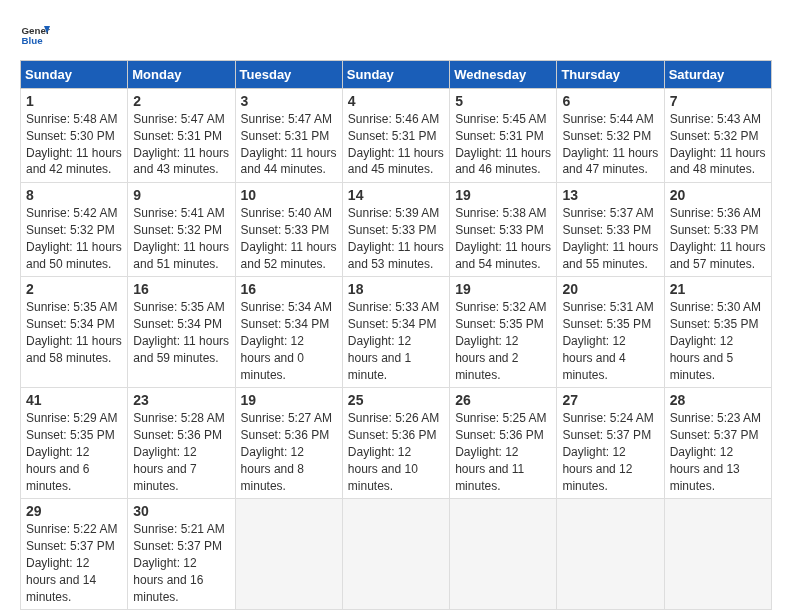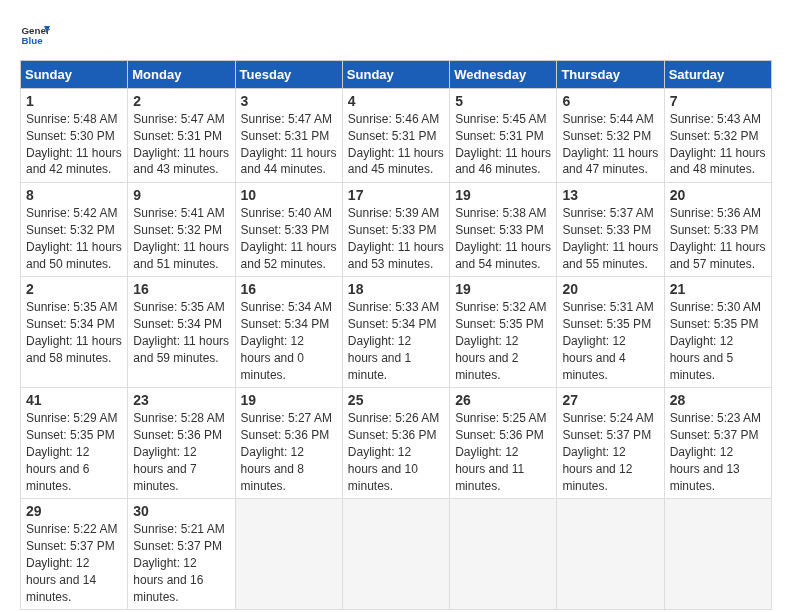--- a/index.html
+++ b/index.html
@@ -144,21 +144,21 @@
         </td>
         <td>
           <div class="day-num">9</div>
 <div class="day-info">Sunrise: 5:41 AM<br>Sunset: 5:32 PM<br>Daylight: 11 hours and 51 minutes.</div>
         </td>
         <td>
           <div class="day-num">10</div>
 <div class="day-info">Sunrise: 5:40 AM<br>Sunset: 5:33 PM<br>Daylight: 11 hours and 52 minutes.</div>
         </td>
         <td>
-          <div class="day-num">17</div>
+          <div class="day-num">14</div>
 <div class="day-info">Sunrise: 5:39 AM<br>Sunset: 5:33 PM<br>Daylight: 11 hours and 53 minutes.</div>
         </td>
         <td>
           <div class="day-num">19</div>
 <div class="day-info">Sunrise: 5:38 AM<br>Sunset: 5:33 PM<br>Daylight: 11 hours and 54 minutes.</div>
         </td>
         <td>
           <div class="day-num">13</div>
 <div class="day-info">Sunrise: 5:37 AM<br>Sunset: 5:33 PM<br>Daylight: 11 hours and 55 minutes.</div>
         </td>

